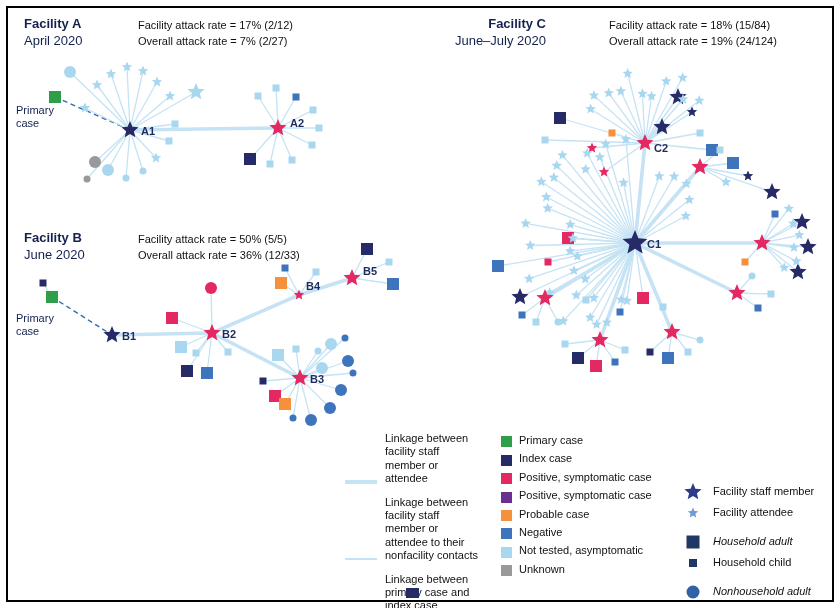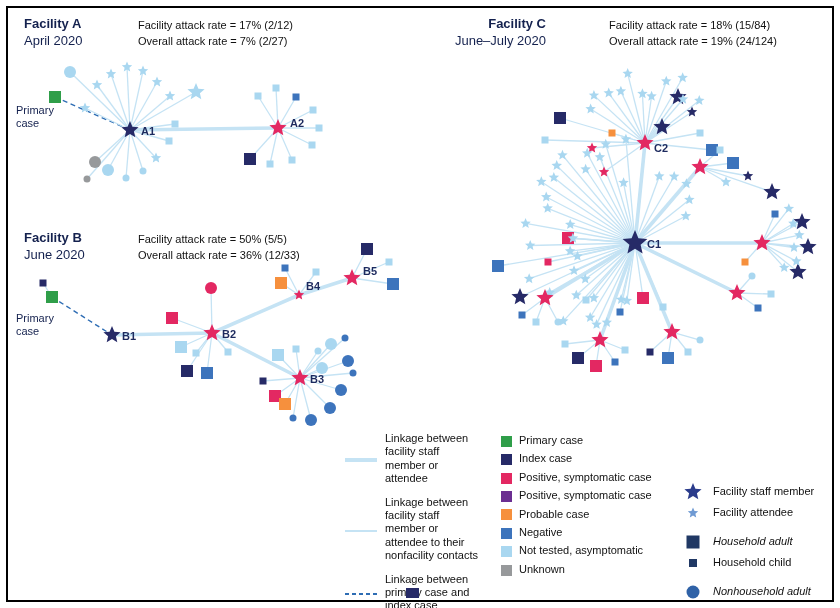--- a/index.html
+++ b/index.html
@@ -12,21 +12,21 @@
   .fac-date{font-size:13px;margin-top:2px;}
   .stats{position:absolute;font-size:11px;color:#111;line-height:16px;margin-left:45px;}
   .h-a{left:24px;top:16px;}  .s-a{left:93px;top:17px;}
   .h-b{left:24px;top:230px;} .s-b{left:93px;top:231px;}
   .h-c{left:452px;top:16px;width:94px;text-align:right;} .s-c{left:564px;top:17px;}
   .pl{position:absolute;font-size:11px;color:#14214e;width:48px;line-height:13px;}
   .pl-a{left:16px;top:104px;} .pl-b{left:16px;top:312px;}
   #legend-linkages{position:absolute;left:344px;top:432px;width:134px;}
   #legend-statuses{position:absolute;left:501px;top:434px;width:178px;}
   #legend-roles{position:absolute;left:680px;top:436px;width:152px;margin-top:46px;}
-  .lg-row{display:flex;align-items:center;gap:7px;font-size:11px;color:#111;margin-bottom:5px;line-height:1.22;}
+  .lg-row{display:flex;align-items:flex-end;gap:7px;font-size:11px;color:#111;margin-bottom:5px;line-height:1.22;}
   .lk{margin-bottom:10px;}
   .lk-swatch{flex:0 0 auto;margin-top:3px;}
   .st-swatch{width:11px;height:11px;flex:0 0 auto;margin-top:1px;display:inline-block;}
   .role{align-items:center;margin-bottom:1px;}
   .role-swatch{flex:0 0 auto;display:block;}
   .gap-top{margin-top:9px;font-style:italic;}
   .footer-mark{position:absolute;left:406px;top:588px;width:13px;height:10px;background:#262a67;}
 </style>
 </head>
 <body>

